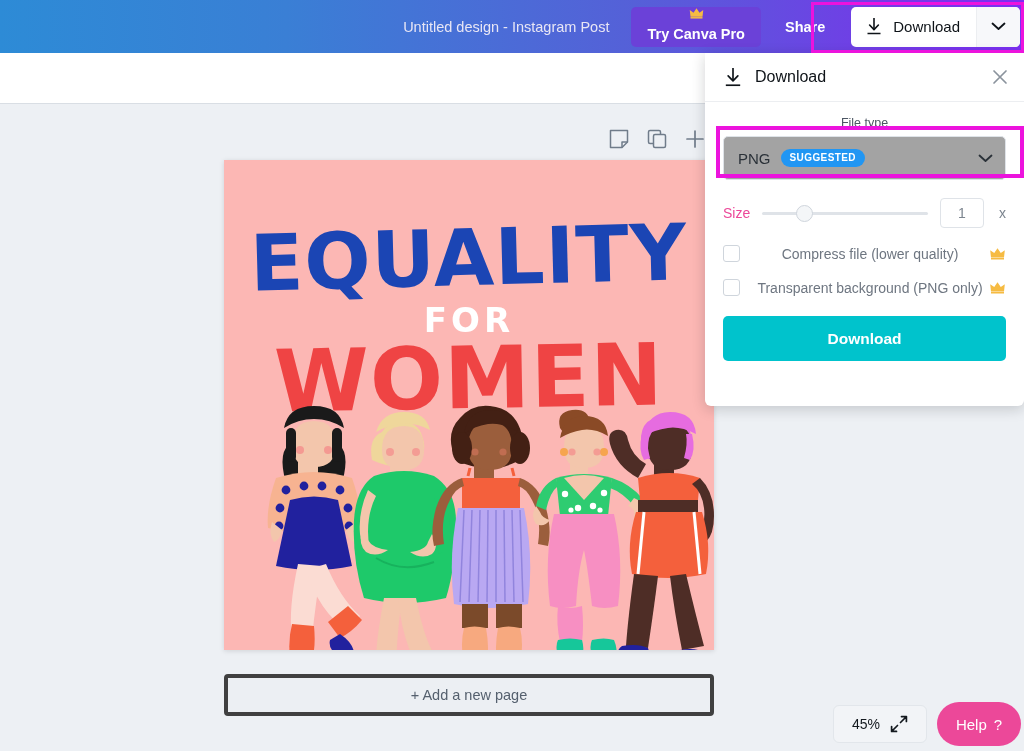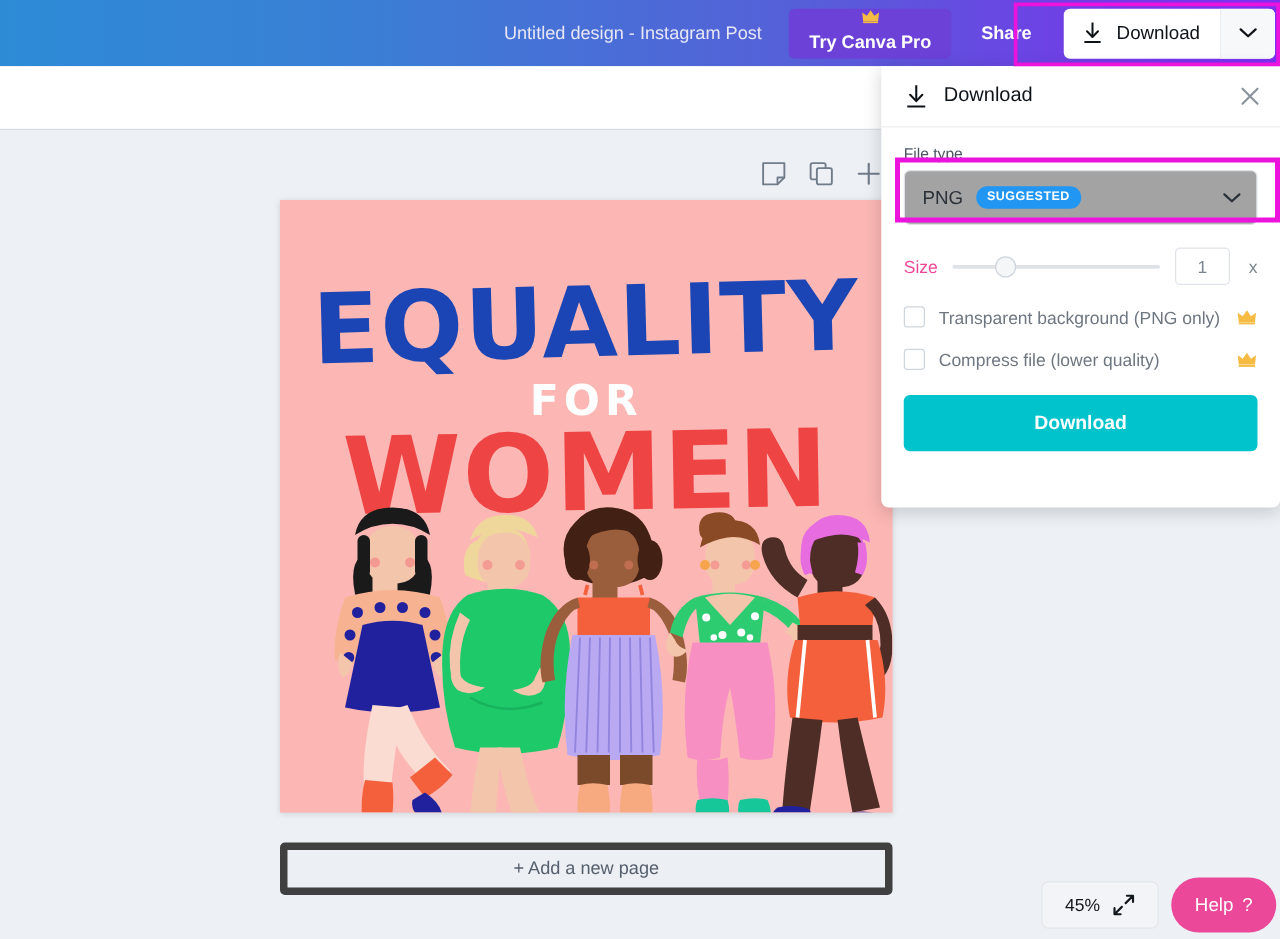--- a/index.html
+++ b/index.html
@@ -68,21 +68,21 @@
   .ptool { width: 22px; height: 22px; cursor: pointer; }
 
   .design-card {
     position: absolute; left: 224px; top: 56px; width: 490px; height: 490px;
     background: #fcb7b4;
     box-shadow: 0 1px 5px rgba(14,19,24,.13);
     overflow: hidden;
   }
   .addpage {
     position: absolute; left: 224px; top: 570px; width: 490px; height: 42px;
-    border: 6px solid #404040; border-radius: 4px; background: #eceff3;
+    border: 4px solid #404040; border-radius: 4px; background: #eceff3;
     display: flex; align-items: center; justify-content: center;
     color: #55606e; font-size: 14.5px; cursor: pointer;
   }
 
   
   .zoombox {
     position: absolute; left: 833px; top: 601px; width: 94px; height: 38px;
     background: #f2f4f7; border: 1px solid #e2e6eb; border-radius: 6px;
     display: flex; align-items: center; justify-content: center; gap: 10px;
     cursor: pointer;
@@ -103,21 +103,21 @@
     z-index: 30;
   }
   .panel-head {
     height: 49px; display: flex; align-items: center;
     padding: 0 14px 0 18px; border-bottom: 1px solid #eceef1;
   }
   .panel-head-title {
     font-size: 16px; color: #0e1318; margin-left: 12px; flex: 1;
   }
   .close-x { width: 20px; height: 20px; cursor: pointer; }
-  .panel-body { padding: 14px 18px 0 18px; position: relative; }
+  .panel-body { padding: 14px 18px 0 18px; position: relative; text-align: center; }
   .lbl-filetype { font-size: 12.5px; color: #4c5663; margin-bottom: 6px; }
   .select-ft {
     height: 44px; border: 1px solid #dfe3e8; border-radius: 5px;
     display: flex; align-items: center; padding: 0 12px 0 14px;
     cursor: pointer; background: #a3a3a3;
   }
   .ft-name { font-size: 15px; color: #2a3138; }
   .badge {
     margin-left: 10px; background: #2196f3; color: #fff;
     font-size: 10px; font-weight: bold; letter-spacing: .4px;
@@ -431,35 +431,35 @@
         </div>
         <div class="size-input">
           <span>1</span>
         </div>
         <span class="size-x">x</span>
       </div>
 
 
       <div class="chk-row">
         <div class="chk"></div>
+        <span class="chk-lbl">Compress file (lower quality)</span>
+        <svg class="crown-gold" viewBox="0 0 20 16">
+          <path d="M2 13 L1 4 L6 7.5 L10 1.5 L14 7.5 L19 4 L18 13 Z" fill="#f6bb42"></path>
+          <rect x="2" y="13.4" width="16" height="2" fill="#f6bb42"></rect>
+        </svg>
+      </div>
+
+      <div class="chk-row">
+        <div class="chk"></div>
         <span class="chk-lbl">Transparent background (PNG only)</span>
         <svg class="crown-gold" viewBox="0 0 20 16">
           <path d="M2 13 L1 4 L6 7.5 L10 1.5 L14 7.5 L19 4 L18 13 Z" fill="#f6bb42"></path>
           <rect x="2" y="13.4" width="16" height="2" fill="#f6bb42"></rect>
         </svg>
       </div>
-
-      <div class="chk-row">
-        <div class="chk"></div>
-        <span class="chk-lbl">Compress file (lower quality)</span>
-        <svg class="crown-gold" viewBox="0 0 20 16">
-          <path d="M2 13 L1 4 L6 7.5 L10 1.5 L14 7.5 L19 4 L18 13 Z" fill="#f6bb42"></path>
-          <rect x="2" y="13.4" width="16" height="2" fill="#f6bb42"></rect>
-        </svg>
-      </div>
     </div>
 
     <div class="dl-cta">
       <span>Download</span>
     </div>
   </div>
 
 </div>
 
 </body></html>

